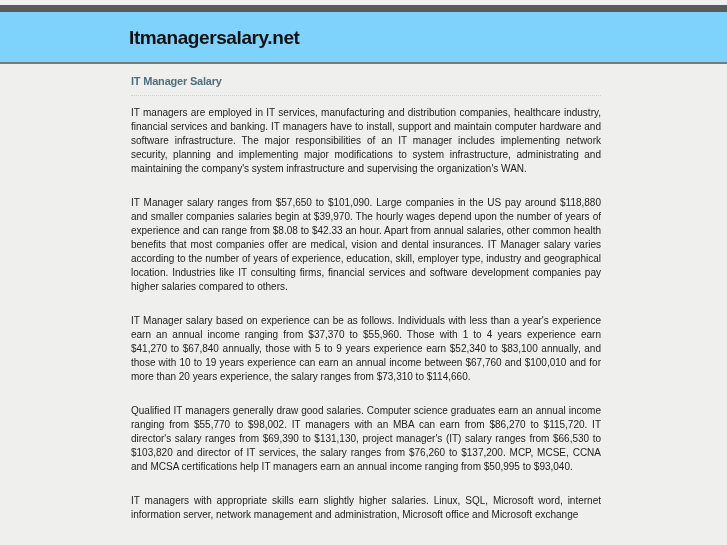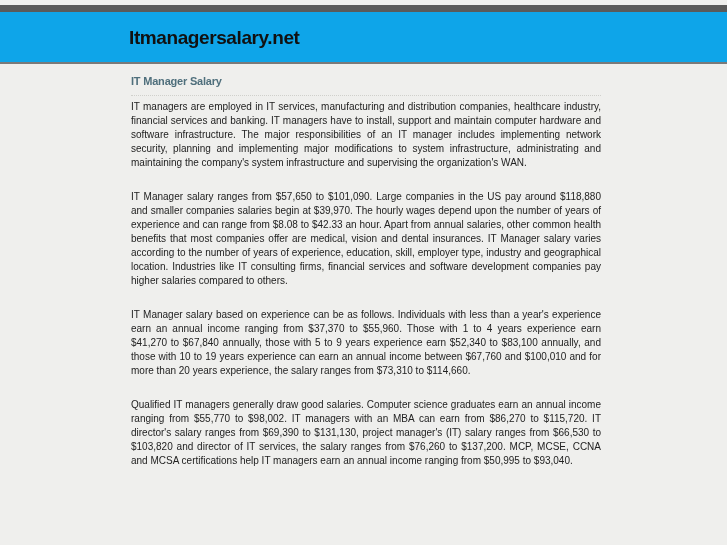--- a/index.html
+++ b/index.html
@@ -4,21 +4,21 @@
   <style>
     html, body { margin: 0; padding: 0; }
     body {
       width: 727px; height: 545px; overflow: hidden;
       background: #efefed;
       font-family: "Liberation Sans", sans-serif;
     }
     .top-strip { height: 5px; background: #efefed; }
     .dark-bar { height: 7px; background: #5a5a5a; }
     .header {
-      height: 50px; background: #0ea5e9;
+      height: 50px; background: #7dd3fc;
       border-bottom: 2px solid #7a7a7a;
       position: relative;
     }
     .site-title {
       position: absolute; left: 129px; top: 15px;
       font-size: 19px; font-weight: bold; color: #111;
       letter-spacing: -0.4px;
       font-family: "Liberation Sans", sans-serif;
       text-decoration: none;
     }
@@ -30,30 +30,31 @@
       font-size: 11px; font-weight: bold; color: #4f6f7c;
       letter-spacing: -0.2px;
       border-bottom: 1px dotted #d0d0cc;
     }
     .para {
       margin: 20px 0 0 0;
       font-size: 10px; line-height: 14px; color: #222;
       text-align: justify;
       font-family: "Liberation Sans", sans-serif;
     }
-    .para.first { margin-top: 4px; }
+    .para.first { margin-top: 10px; }
   </style>
 </head>
 <body>
 
 <div class="top-strip"></div>
 <div class="dark-bar"></div>
 <div class="header">
   <a class="site-title">Itmanagersalary.net</a>
 </div>
 
 <div class="content">
   <h1 class="page-heading">IT Manager Salary</h1>
   <p class="para first">IT managers are employed in IT services, manufacturing and distribution companies, healthcare industry, financial services and banking. IT managers have to install, support and maintain computer hardware and software infrastructure. The major responsibilities of an IT manager includes implementing network security, planning and implementing major modifications to system infrastructure, administrating and maintaining the company's system infrastructure and supervising the organization's WAN.</p>
   <p class="para">IT Manager salary ranges from $57,650 to $101,090. Large companies in the US pay around $118,880 and smaller companies salaries begin at $39,970. The hourly wages depend upon the number of years of experience and can range from $8.08 to $42.33 an hour. Apart from annual salaries, other common health benefits that most companies offer are medical, vision and dental insurances. IT Manager salary varies according to the number of years of experience, education, skill, employer type, industry and geographical location. Industries like IT consulting firms, financial services and software development companies pay higher salaries compared to others.</p>
   <p class="para">IT Manager salary based on experience can be as follows. Individuals with less than a year's experience earn an annual income ranging from $37,370 to $55,960. Those with 1 to 4 years experience earn $41,270 to $67,840 annually, those with 5 to 9 years experience earn $52,340 to $83,100 annually, and those with 10 to 19 years experience can earn an annual income between $67,760 and $100,010 and for more than 20 years experience, the salary ranges from $73,310 to $114,660.</p>
   <p class="para">Qualified IT managers generally draw good salaries. Computer science graduates earn an annual income ranging from $55,770 to $98,002. IT managers with an MBA can earn from $86,270 to $115,720. IT director's salary ranges from $69,390 to $131,130, project manager's (IT) salary ranges from $66,530 to $103,820 and director of IT services, the salary ranges from $76,260 to $137,200. MCP, MCSE, CCNA and MCSA certifications help IT managers earn an annual income ranging from $50,995 to $93,040.</p>
+  <p class="para">IT managers with appropriate skills earn slightly higher salaries. Linux, SQL, Microsoft word, internet information server, network management and administration, Microsoft office and Microsoft exchange</p>
 </div>
 
 </body></html>

